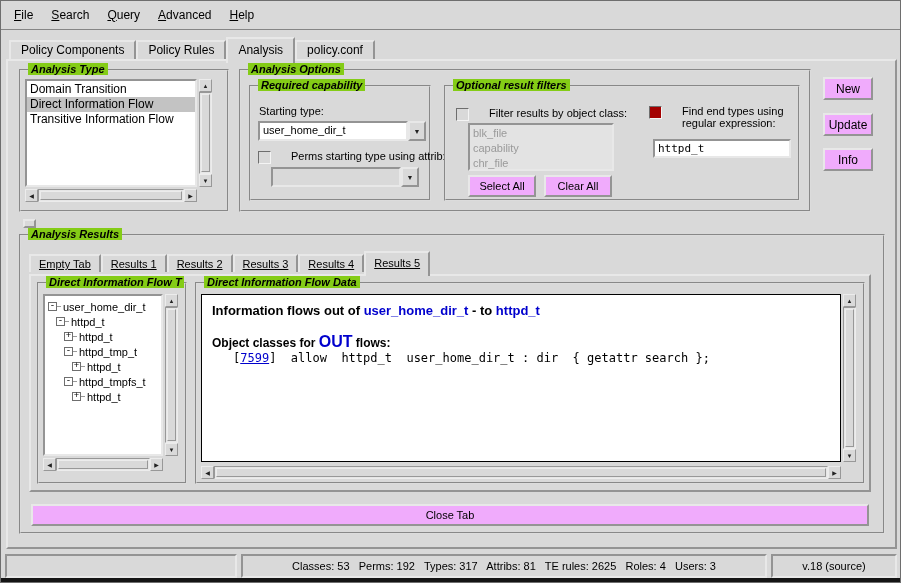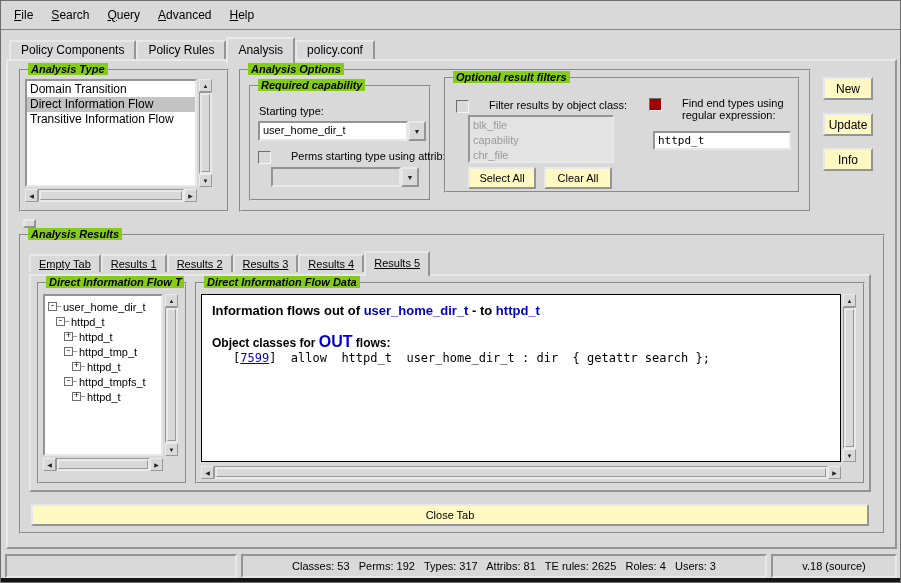--- a/index.html
+++ b/index.html
@@ -29,21 +29,21 @@
   .trunc{overflow:hidden;}
 
   
   .listbox{background:#fff;border:2px inset #e8e8e8;overflow:hidden;padding-top:1px;}
   .listbox.disabled-box{background:#e3e3e3;}
   .list-item{height:15px;line-height:15px;padding:0 3px;font-size:12px;white-space:nowrap;}
   .list-item.selected{background:#c3c3c3;}
   .list-item.disabled{color:#9a9a9a;font-size:11px;}
 
   
-  .btn{background:#fef9c3;border:2px outset #e8e8e8;display:flex;align-items:center;
+  .btn{background:#f0abfc;border:2px outset #e8e8e8;display:flex;align-items:center;
        justify-content:center;font-size:12px;white-space:nowrap;cursor:default;}
 
   
   .combo{display:flex;height:20px;}
   .combo-field{flex:1;background:#fff;border:2px inset #e8e8e8;font-size:11px;line-height:15px;
                padding:0 3px;overflow:hidden;white-space:nowrap;box-sizing:border-box;}
   .combo.disabled .combo-field{background:#d9d9d9;}
   .combo-arrow{width:18px;background:#d9d9d9;border:2px outset #e8e8e8;font-size:7px;color:#222;
                display:flex;align-items:center;justify-content:center;flex:none;box-sizing:border-box;}
 
@@ -147,21 +147,21 @@
         <div class="abs cb-row" style="left:7px;top:63px;">
           <span class="checkbox"></span>
           <span>Perms starting type using attrib:</span>
         </div>
         <div class="abs combo disabled" style="left:20px;top:80px;width:148px;">
           <div class="combo-field"></div>
           <div class="combo-arrow">▼</div>
         </div>
       </div>
 
-      <div class="abs labelframe" style="left:203px;top:6px;width:356px;height:116px;">
+      <div class="abs labelframe" style="left:203px;top:14px;width:356px;height:116px;">
         <span class="lf-title">Optional result filters</span>
         <div class="abs cb-row" style="left:10px;top:20px;">
           <span class="checkbox"></span>
           <span>Filter results by object class:</span>
         </div>
         <div class="abs listbox disabled-box" style="left:22px;top:36px;width:146px;height:48px;">
             <div class="list-item disabled">blk_file</div>
             <div class="list-item disabled">capability</div>
             <div class="list-item disabled">chr_file</div>
           </div>

